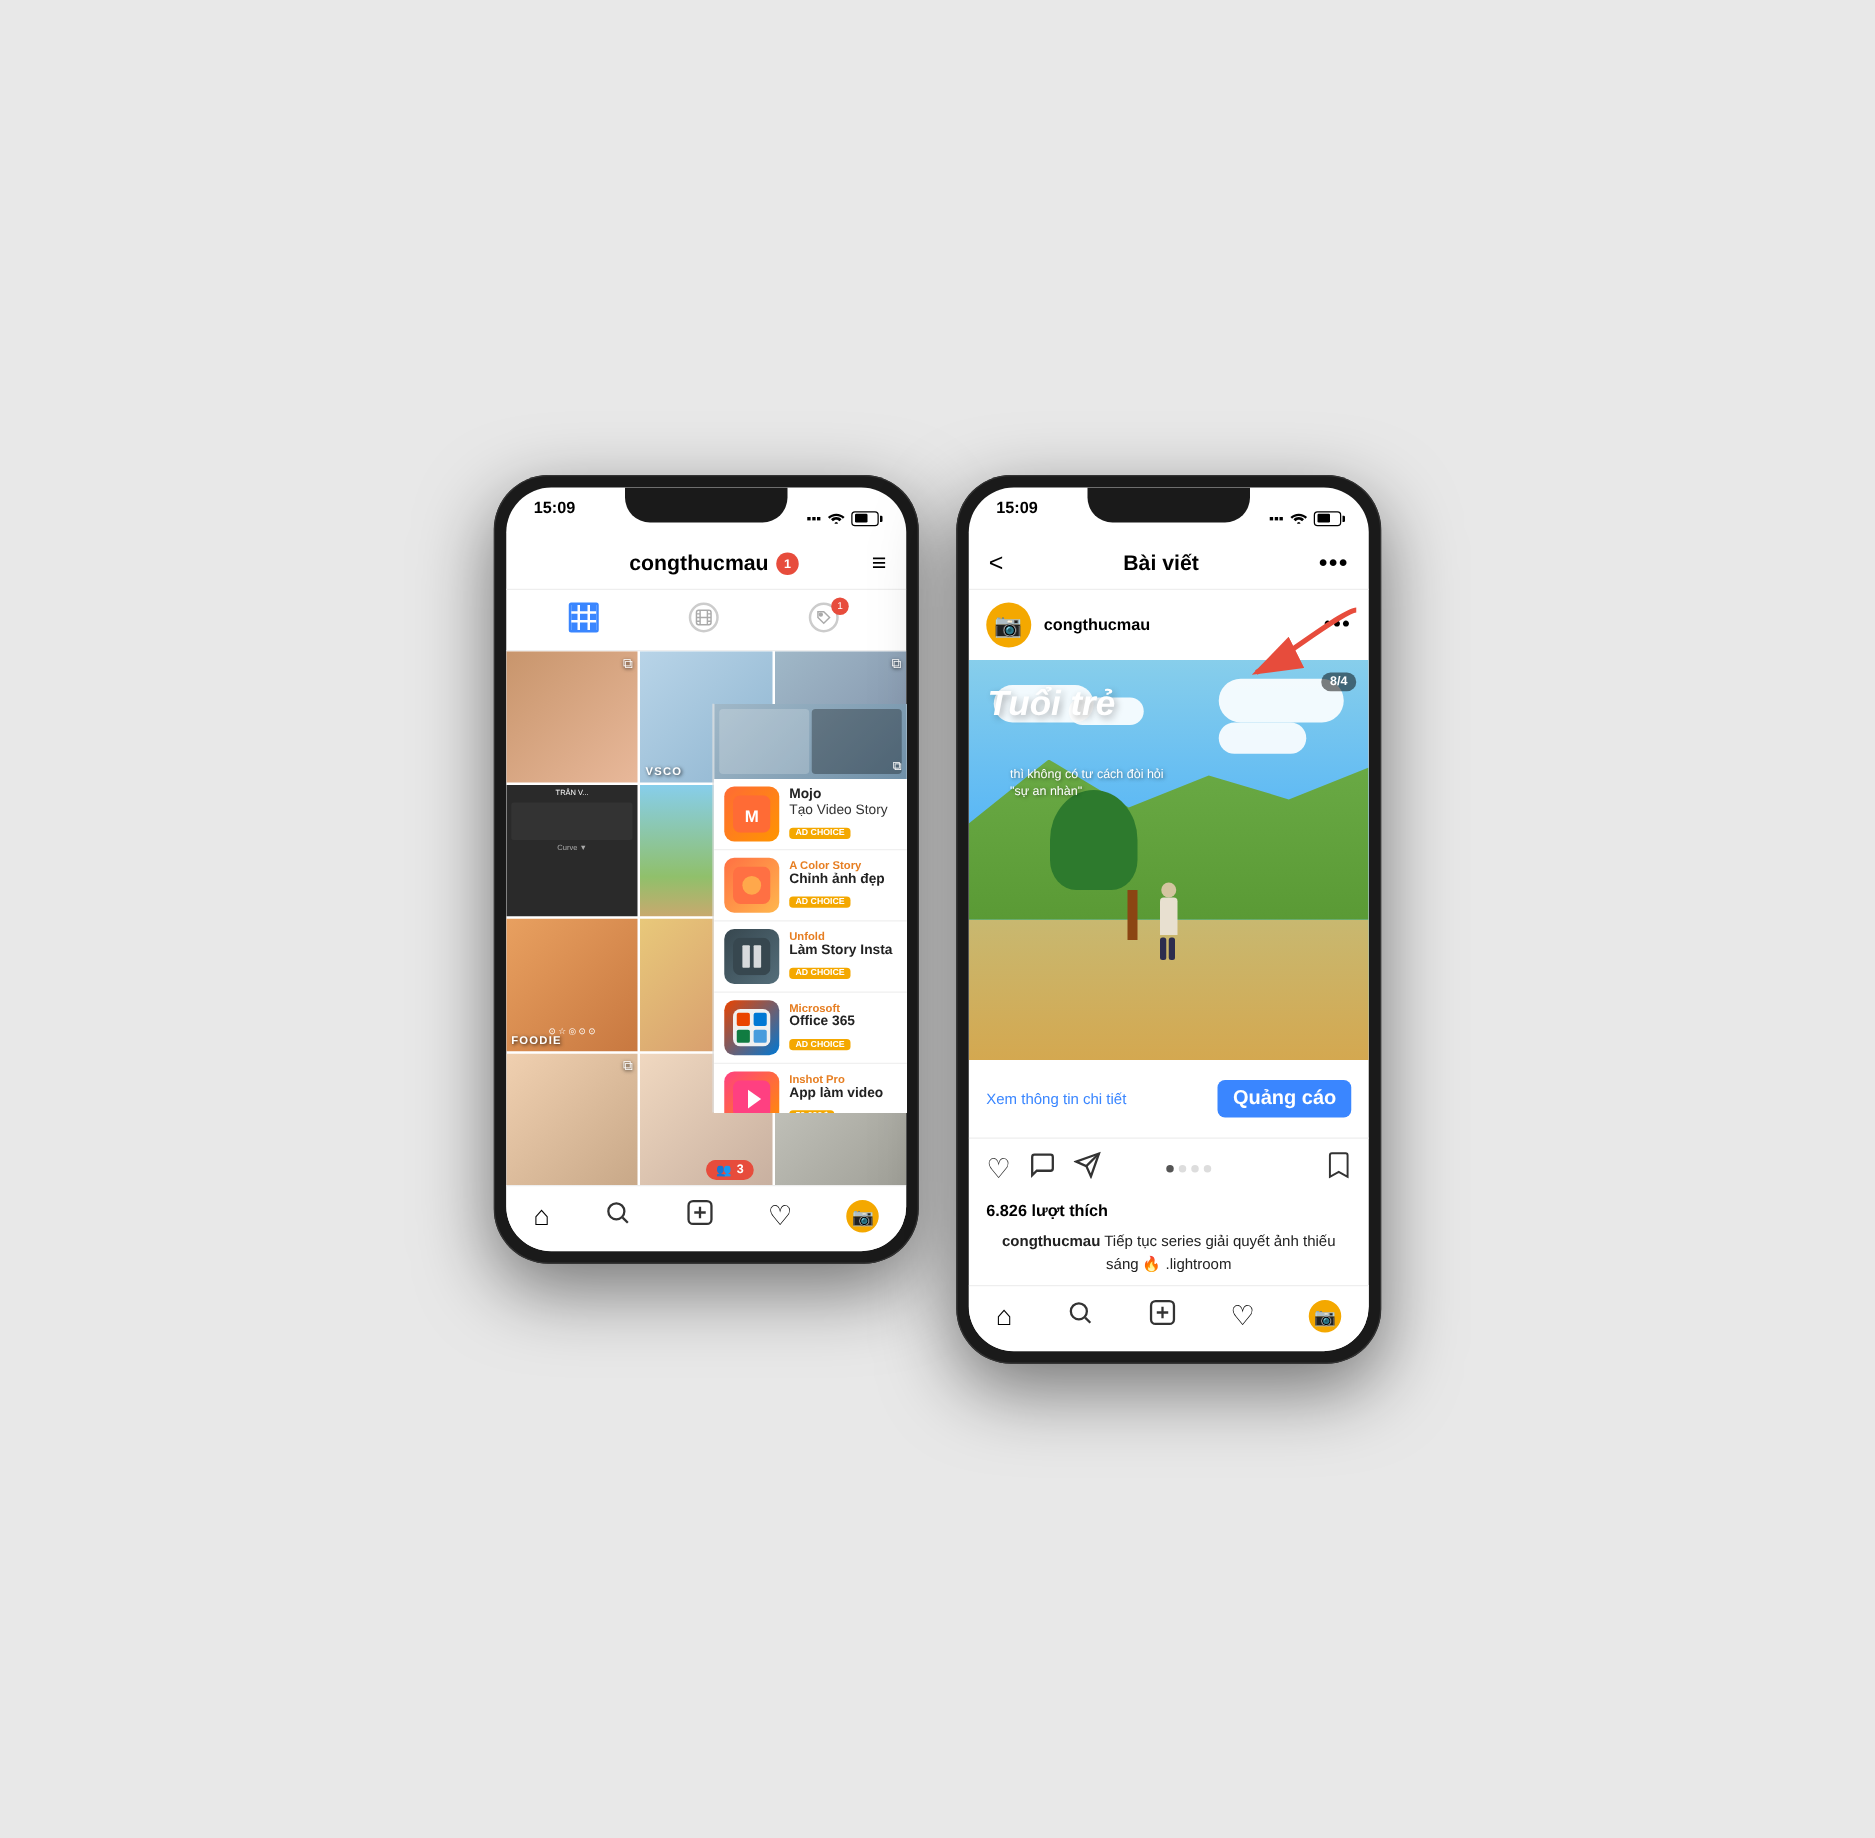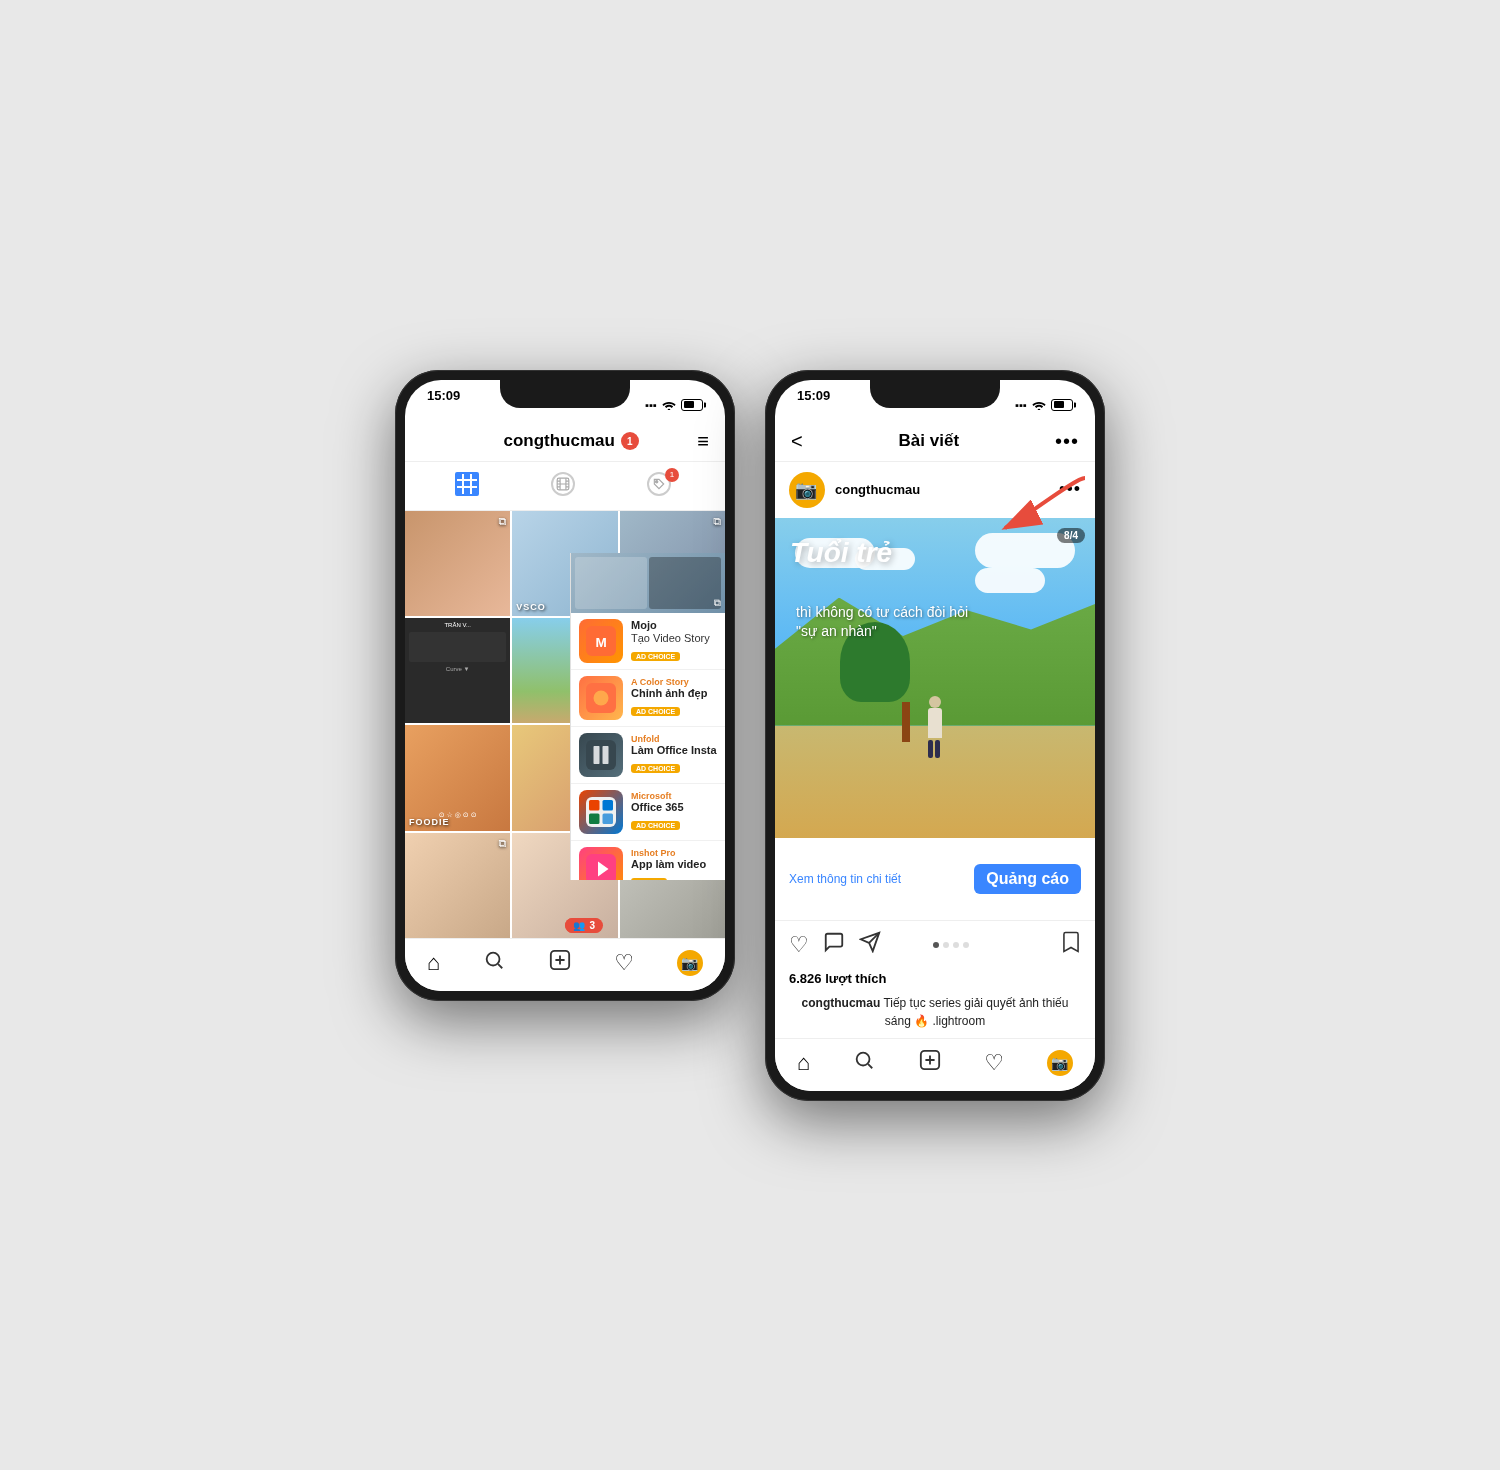--- a/index.html
+++ b/index.html
@@ -339,23 +339,23 @@
       color: #fff;
       font-size: 28px;
       font-weight: 800;
       font-style: italic;
       text-shadow: 2px 2px 6px rgba(0,0,0,0.3);
       line-height: 1.1;
     }
     .post-text-sub {
       position: absolute;
       top: 85px;
-      left: 21px;
-      color: #fff;
-      font-size: 14px;
+      left: 33px;
+      color: #fff;
+      font-size: 10px;
       text-shadow: 1px 1px 3px rgba(0,0,0,0.5);
       max-width: 200px;
       line-height: 1.4;
     }
     .post-counter {
       position: absolute;
       top: 10px;
       right: 10px;
       background: rgba(0,0,0,0.5);
       color: #fff;
@@ -385,21 +385,21 @@
     }
     .person-legs {
       display: flex; gap: 2px; margin-top: 2px;
     }
     .leg { width: 5px; height: 18px; background: #2d2d4e; border-radius: 2px; }
 
     
     .ad-bar {
       display: flex;
       align-items: center;
-      padding: 26px 14px;
+      padding: 16px 14px;
       gap: 10px;
       border-bottom: 1px solid #eee;
     }
     .ad-link { color: #3a86ff; font-size: 12px; font-weight: 500; }
     .ad-button {
       margin-left: auto;
       background: #3a86ff;
       color: #fff;
       border-radius: 6px;
       padding: 6px 12px;
@@ -623,21 +623,21 @@
           <div class="sidebar-item">
             <div class="app-thumb unfold-thumb">
               <svg width="30" height="30" viewBox="0 0 40 40">
                   <rect width="40" height="40" fill="#37474f" rx="8"></rect>
                   <rect x="10" y="8" width="8" height="24" fill="#fff" rx="1" opacity="0.8"></rect>
                   <rect x="22" y="8" width="8" height="24" fill="#fff" rx="1" opacity="0.8"></rect>
                 </svg>
             </div>
             <div class="app-info">
               <div class="app-brand">Unfold</div>
-              <div class="app-name">Làm Office Insta</div>
+              <div class="app-name">Làm Story Insta</div>
               <div class="app-badge">AD CHOICE</div>
             </div>
           </div>
 
           <div class="sidebar-item">
             <div class="app-thumb office-thumb">
               <svg width="30" height="30" viewBox="0 0 40 40">
                   <rect width="40" height="40" fill="#f0f0f0" rx="8"></rect>
                 <rect x="4" y="4" width="14" height="14" fill="#ea4300" rx="2"></rect>
                 <rect x="22" y="4" width="14" height="14" fill="#0078d4" rx="2"></rect>

